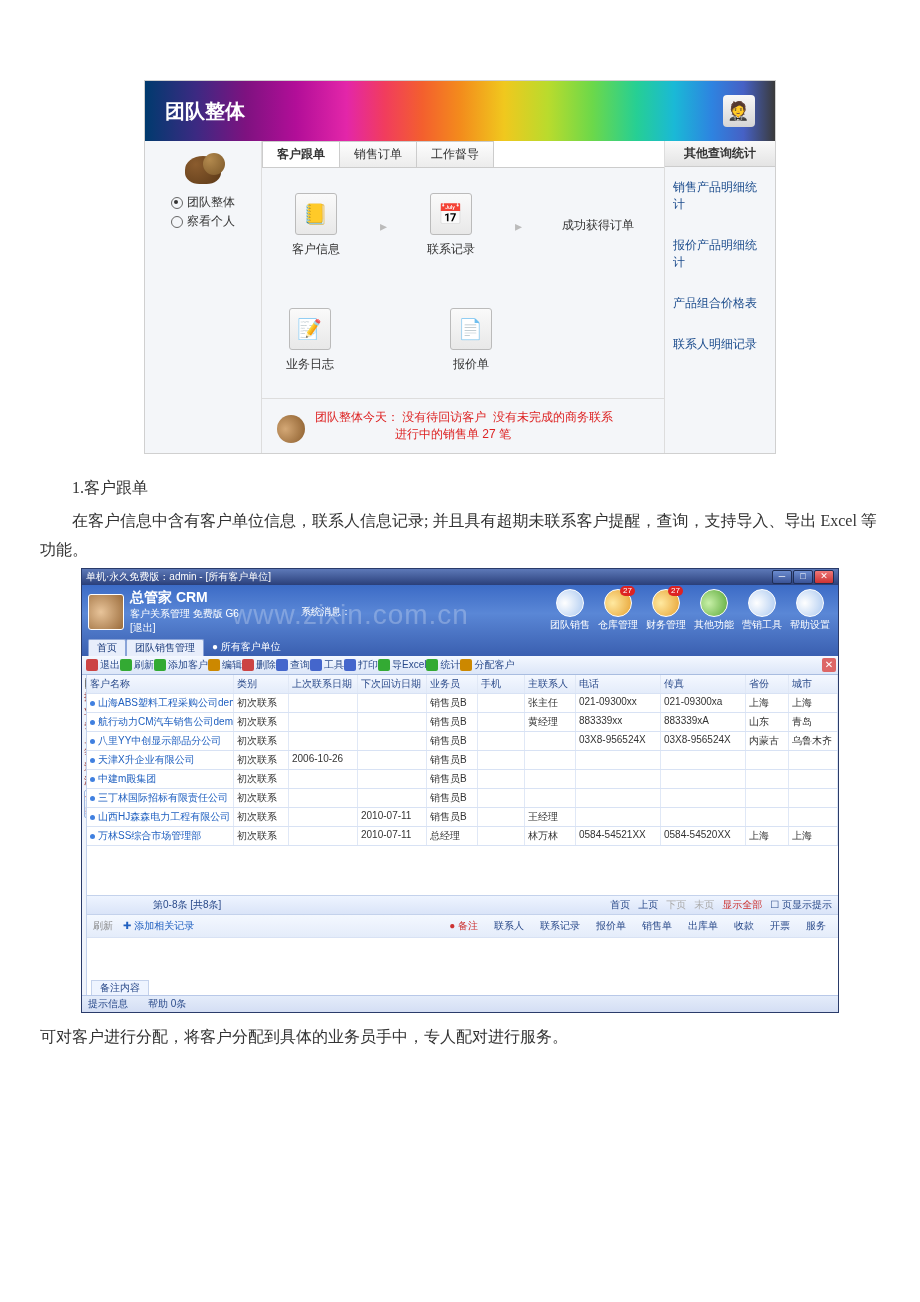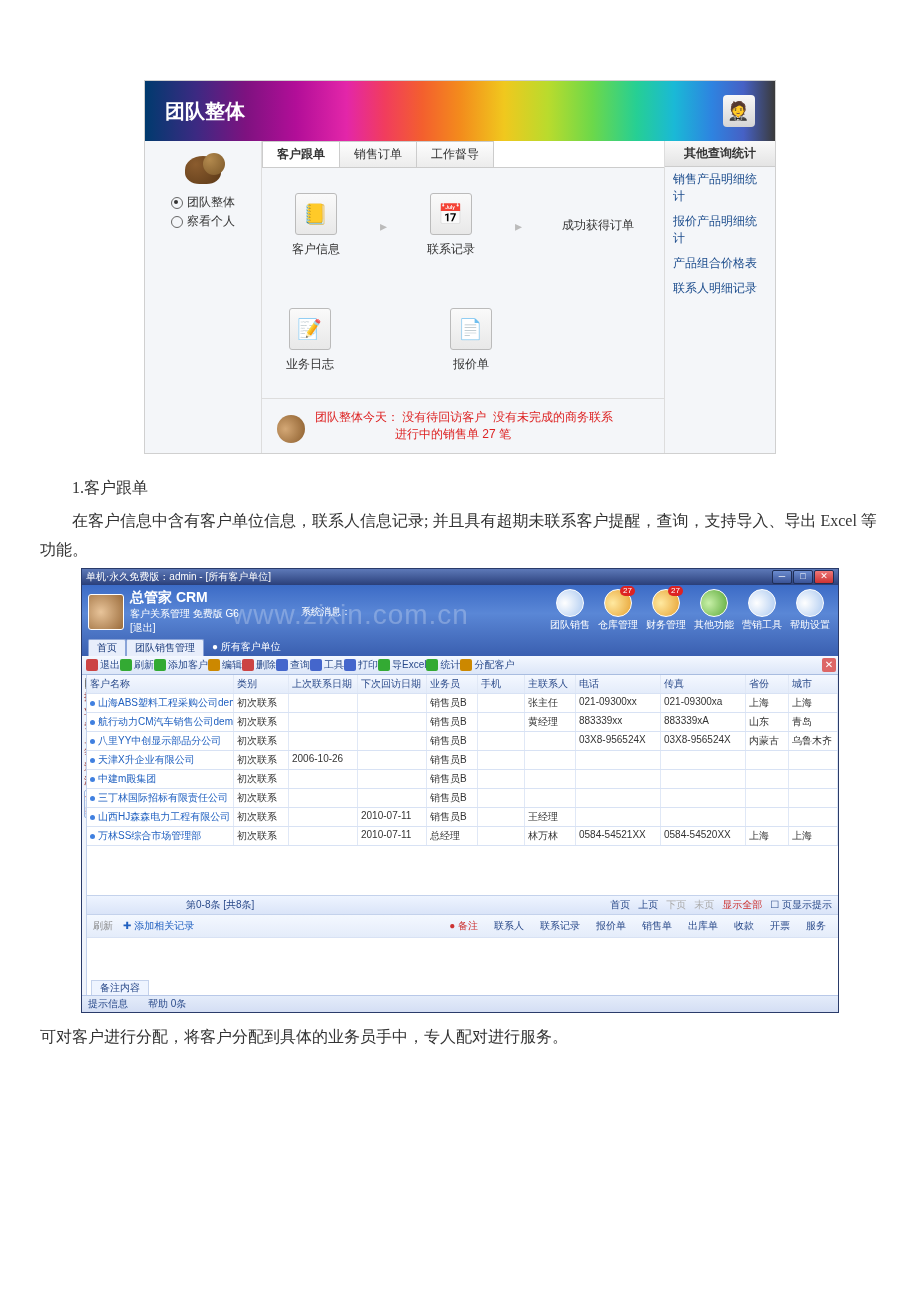--- a/index.html
+++ b/index.html
@@ -21,21 +21,21 @@
 .tab.active{font-weight:bold;background:#fff}
 .flow-row{display:flex;align-items:center;justify-content:space-around;padding:25px 10px}
 .flow-cell{text-align:center;font-size:12px}
 .flow-icon{width:40px;height:40px;margin:0 auto 6px;border:1px solid #bbb;border-radius:3px;background:linear-gradient(#fafafa,#e8e8e8);display:flex;align-items:center;justify-content:center;font-size:20px}
 .arrow{color:#bbb;font-size:14px}
 .status-bar{display:flex;align-items:flex-end;gap:10px;padding:10px 15px;border-top:1px solid #ddd;font-size:12px}
 .avatar-sm{width:28px;height:28px;border-radius:50%;background:radial-gradient(circle at 30%,#d4a876,#8a5c2b)}
 .status-red{color:#d22}
 .right-col{width:110px;border-left:1px solid #ddd;padding:0;font-size:12px}
 .right-head{background:linear-gradient(#f9f9f9,#e4e4e4);border-bottom:1px solid #ccc;text-align:center;padding:4px 0;font-weight:bold}
-.right-link{padding:4px 8px;color:#1a4b8c;cursor:pointer}
+.right-link{padding:12px 8px;color:#1a4b8c;cursor:pointer}
 .body-text{font-size:16px;line-height:1.8;margin:4px 40px;text-indent:2em;font-family:"SimSun",serif}
 .body-text.no-indent{text-indent:0}
 .img2-wrap{width:756px;margin:4px auto 10px;border:1px solid #2a3b6a;font-size:11px;color:#333;position:relative}
 .winbar{background:linear-gradient(#5d79b8,#2a3f7a);color:#fff;padding:1px 4px;display:flex;justify-content:space-between;align-items:center;font-size:10px}
 .winbtns{display:flex;gap:1px}
 .winbtn{width:18px;height:12px;background:linear-gradient(#6b8cd0,#3a5397);border:1px solid #1f2e55;border-radius:2px;font-size:9px;line-height:10px;text-align:center}
 .winbtn.cl{background:linear-gradient(#e77,#c33)}
 .crm-head{background:linear-gradient(#3c6bc6,#5a87d6 40%,#3a5fb0);color:#fff;padding:4px 6px 0;position:relative}
 .crm-row1{display:flex;align-items:center;gap:6px}
 .crm-av{width:34px;height:34px;background:radial-gradient(circle at 35%,#e8c49a,#9a6b3a);border-radius:3px;border:1px solid #fff}
@@ -326,21 +326,21 @@
               <div class="gc c-ph"></div>
               <div class="gc c-ct">林万林</div>
               <div class="gc c-tel">0584-54521XX</div>
               <div class="gc c-fax">0584-54520XX</div>
               <div class="gc c-pr">上海</div>
               <div class="gc c-ci">上海</div>
             </div>
           </div>
         <div class="gfill"></div>
         <div class="pager">
-          <span style="margin-left:93px">第0-8条 [共8条]</span>
+          <span style="margin-left:60px">第0-8条 [共8条]</span>
           <div class="pg-r">
             <span>首页</span>
             <span>上页</span>
             <span style="color:#aaa">下页</span>
             <span style="color:#aaa">末页</span>
             <span style="color:#c33">显示全部</span>
             <span>☐ <span>页显示提示</span></span>
           </div>
         </div>
         <div class="subtb">

